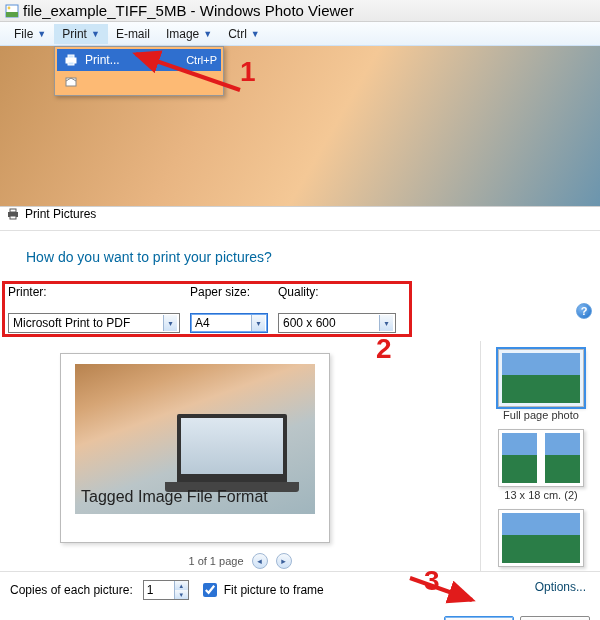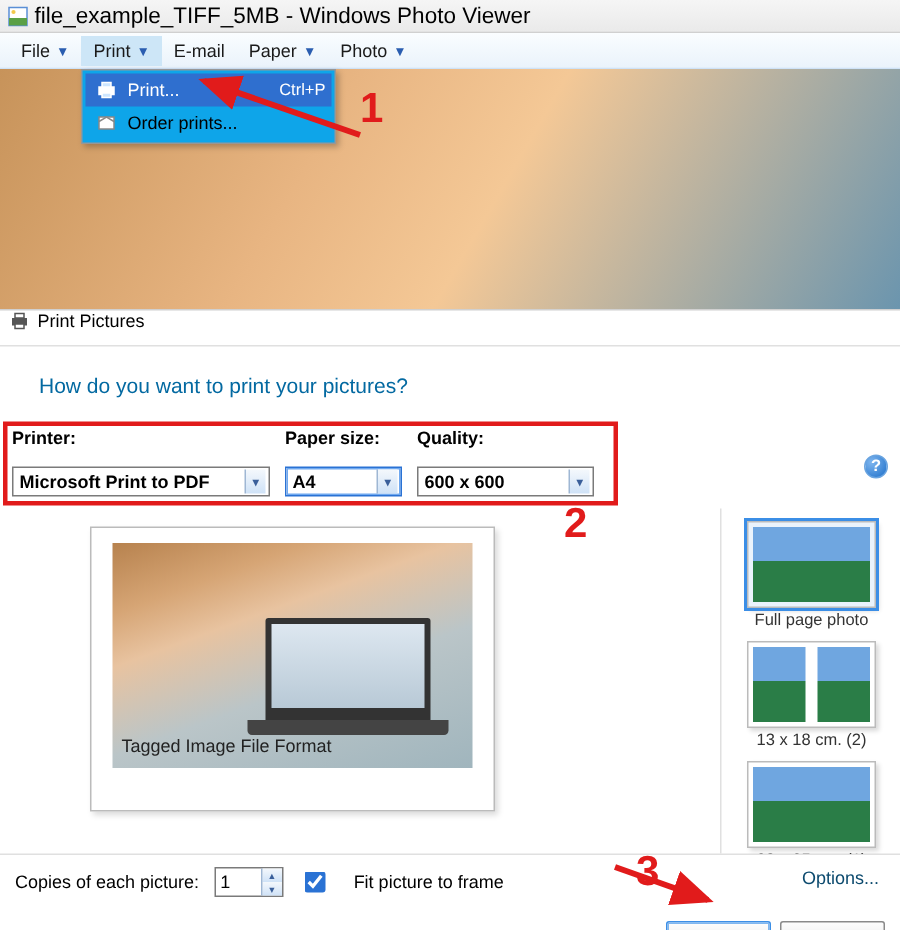--- a/index.html
+++ b/index.html
@@ -41,21 +41,21 @@
     cursor: default;
   }
   .menu-item .caret { color: #2a5db0; font-size: 9px; }
   .menu-item.open {
     background: #cde6f7;
   }
   .dropdown {
     position: absolute;
     top: 46px; left: 54px;
     width: 170px;
-    background: #0ea5e9;
+    background: #fdba74;
     border: 1px solid #979797;
     box-shadow: 2px 2px 4px rgba(0,0,0,.25);
     z-index: 10;
     padding: 2px;
   }
   .dd-row {
     display: flex; align-items: center;
     height: 22px;
     padding: 0 4px 0 4px;
     font-size: 12px;
@@ -110,30 +110,31 @@
     position: relative;
   }
   .redbox {
     position: absolute;
     left: 2px; top: 2px;
     width: 410px; height: 56px;
     border: 3px solid #e11b1b;
     pointer-events: none;
     z-index: 5;
   }
-  .field { display: flex; flex-direction: column; gap: 12px; font-weight: bold; }
+  .field { display: flex; flex-direction: column; gap: 2px; }
   .field label { color: #000; font-size: 12px; }
   .combo {
     height: 20px;
     border: 1px solid #7a7a7a;
     background: #fff;
     display: flex; align-items: center;
     font-size: 12px;
     padding: 0 2px 0 4px;
     justify-content: space-between;
+    margin-top: 12px;
   }
   .combo.hl { border: 1px solid #2a72d4; box-shadow: 0 0 0 1px #6fa8ef inset; }
   .combo .cbtn {
     width: 14px; height: 16px;
     background: linear-gradient(#f4f8fc,#cfe2f7);
     border-left: 1px solid #9fb7d4;
     display:flex;align-items:center;justify-content:center;
     font-size: 8px; color:#3a5f9a;
   }
   .help-icon {
@@ -158,21 +159,21 @@
     margin: 12px 0 0 60px;
     border: 1px solid #bbb;
     box-shadow: 2px 2px 4px rgba(0,0,0,.15);
     background: #fff;
     position: relative; overflow: hidden;
   }
   .preview-photo {
     position:absolute; inset:10px 14px 28px 14px;
     background: linear-gradient(160deg,#b7824e 0%, #d6a575 20%, #e8c3a0 35%, #bac5c8 60%, #a0b5bd 100%);
     display:flex; align-items:flex-end; padding:8px 6px;
-    font-size: 12px; color:#222;
+    font-size: 16px; color:#222;
   }
   .laptop {
     position:absolute; right:28px; bottom:30px;
     width:110px; height:70px;
     background:#333; border-radius:2px;
   }
   .laptop::before{
     content:""; position:absolute; inset:4px 4px 10px 4px;
     background: linear-gradient(#dde7f0,#b8c9d6);
   }
@@ -226,21 +227,21 @@
     display:flex; align-items:center; gap:10px;
     position:relative;
   }
   .spin {
     display:flex; align-items:center;
     border:1px solid #7a7a7a; height:20px; background:#fff; width:46px;
   }
   .spin input { border:none; width:30px; font-size:12px; padding:0 3px; outline:none;}
   .spin .sbtns { display:flex; flex-direction:column; width:14px;}
   .spin .sbtn { height:9px; background:linear-gradient(#f4f8fc,#cfe2f7); border-left:1px solid #9fb7d4; font-size:7px; display:flex;align-items:center;justify-content:center;color:#3a5f9a;}
-  .chk { display:flex; align-items:center; gap:16px; }
+  .chk { display:flex; align-items:center; gap:4px; }
   .chk input { accent-color:#2a72d4; width:14px; height:14px;}
   .options-link {
     position:absolute; right:14px; top:8px;
     color:#0c4a6e; font-size:12px; cursor:pointer;
   }
   .pp-footer2 {
     padding: 8px 10px;
     display:flex; justify-content:flex-end; gap:6px;
   }
   .btn {
@@ -277,25 +278,25 @@
       <span class="caret">▼</span>
     </div>
   <div class="menu-item open">
       <span>Print</span>
       <span class="caret">▼</span>
     </div>
   <div class="menu-item">
       <span>E-mail</span>
     </div>
   <div class="menu-item">
-      <span>Paper</span>
+      <span>Image</span>
       <span class="caret">▼</span>
     </div>
   <div class="menu-item">
-      <span>Photo</span>
+      <span>Ctrl</span>
       <span class="caret">▼</span>
     </div>
 </div>
 
 <div class="dropdown">
   <div class="dd-row sel">
     <span class="dd-icon">
       <svg width="14" height="14" viewBox="0 0 14 14">
           <rect x="2" y="5" width="10" height="5" fill="#fff" stroke="#fff"></rect>
           <rect x="4" y="2" width="6" height="3" fill="#cde6ff" stroke="#fff"></rect>
@@ -305,21 +306,20 @@
     <span class="dd-label">Print...</span>
     <span class="dd-accel">Ctrl+P</span>
   </div>
   <div class="dd-row">
     <span class="dd-icon">
       <svg width="14" height="14" viewBox="0 0 14 14">
           <rect x="2" y="3" width="10" height="8" fill="#fff" stroke="#888"></rect>
           <path d="M2 6 L7 3 L12 6" fill="none" stroke="#888"></path>
         </svg>
     </span>
-    <span class="dd-label">Order prints...</span>
   </div>
 </div>
 
 <div class="photo-stage"></div>
 
 <div class="anno" style="top:56px;left:240px;">1</div>
 <svg class="arrow" style="top:48px;left:130px;" width="130" height="60">
   <defs>
       <marker id="ah1" markerWidth="8" markerHeight="8" refX="6" refY="3" orient="auto">
         <path d="M0,0 L7,3 L0,6 Z" fill="#e11b1b"></path>
@@ -371,20 +371,25 @@
   <div class="anno" style="top:333px;left:376px;">2</div>
 
   <div class="pp-main">
     <div class="preview-pane">
       <div class="preview-page">
         <div class="preview-photo">
           <div class="laptop"></div>
           <span style="position:relative;z-index:2;">Tagged Image File Format</span>
         </div>
       </div>
+      <div class="pager">
+        <span>1 of 1 page</span>
+        <span class="pgr-btn">◂</span>
+        <span class="pgr-btn">▸</span>
+      </div>
     </div>
 
     <div class="layouts">
       <div class="layout-item">
         <div class="layout-thumb sel">
             <div class="land"></div>
           </div>
         <div>Full page photo</div>
       </div>
       <div class="scroll-gap"></div>

